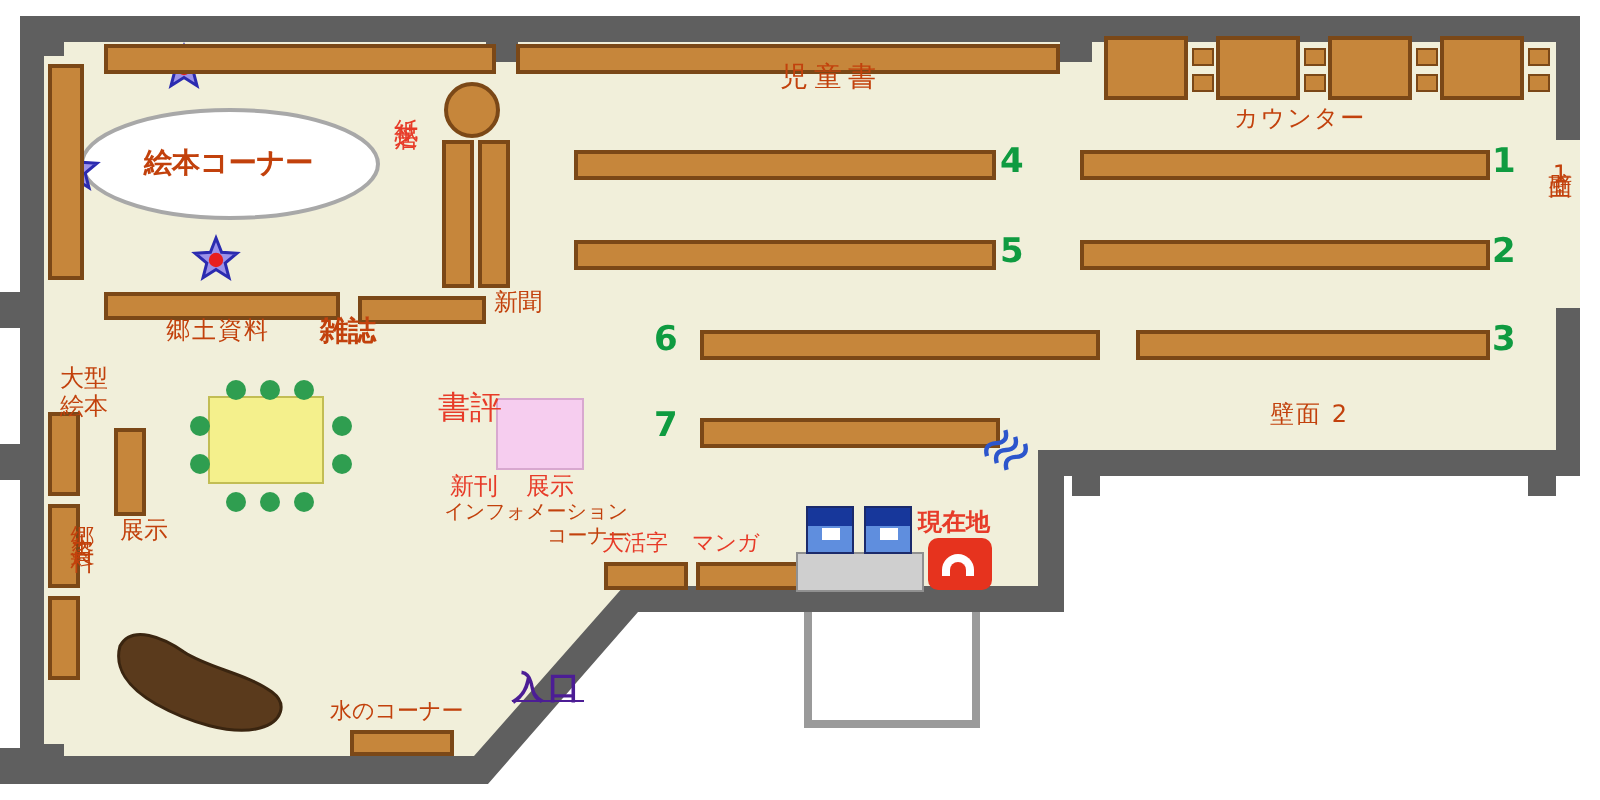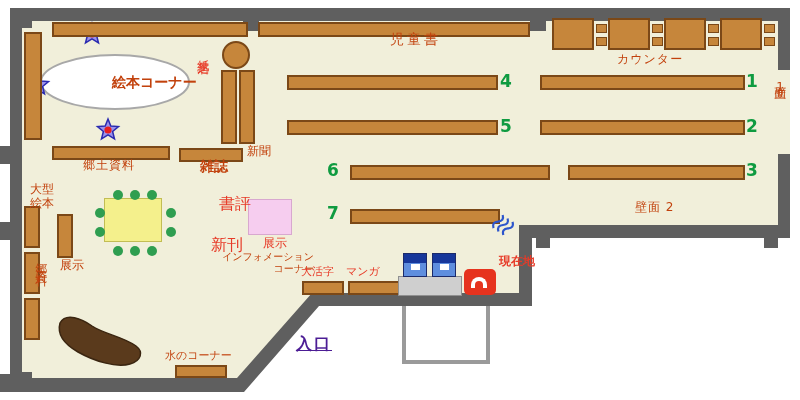--- a/index.html
+++ b/index.html
@@ -4,21 +4,21 @@
 <style>
   html,body{margin:0;padding:0;background:#fff;}
   #stage{position:relative;width:800px;height:400px;background:#ffffff;overflow:hidden;
          font-family:"DejaVu Sans",sans-serif;}
   .abs{position:absolute;}
   .shelf{position:absolute;background:#c6863b;border:2px solid #7b4817;box-sizing:border-box;}
   .chairsq{position:absolute;width:11px;height:9px;background:#c6863b;border:1px solid #7b4817;box-sizing:border-box;}
   .chair-dot{position:absolute;width:10px;height:10px;border-radius:50%;background:#2f9e50;}
   .lbl{position:absolute;line-height:1.18;white-space:pre-line;}
   .green{color:#c2410c;} .red{color:#e73b28;} .blue{color:#4c1d95;text-decoration:underline;}
-  .b{font-weight:bold;margin-left:40px;}
+  .b{font-weight:bold;}
   .vert{writing-mode:vertical-rl;text-orientation:upright;}
   .num{position:absolute;color:#0f9b40;font-weight:bold;font-size:17px;}
   .table{position:absolute;background:#f4f08c;border:1px solid #c2bd54;box-sizing:border-box;}
   .pink{position:absolute;background:#f6cdef;border:1px solid #d8a8cf;box-sizing:border-box;}
   .machine{position:absolute;width:24px;height:24px;border:1px solid #1b2a6b;box-sizing:border-box;
            background:linear-gradient(180deg,#17379b 0%,#17379b 42%,#5f8ede 42%,#5f8ede 100%);}
   .mslot{position:absolute;left:7px;top:10px;width:9px;height:6px;background:#fff;}
   .marker{position:absolute;left:464px;top:269px;width:32px;height:26px;background:#e6331e;border-radius:5px;}
   .marker-arch{position:absolute;left:7px;top:8px;width:16px;height:11px;border:4px solid #fff;border-bottom:none;
                border-radius:10px 10px 0 0;box-sizing:border-box;}
@@ -152,21 +152,21 @@
   <span class="lbl red vert" style="left:196px;top:50px;font-size:12px;letter-spacing:2px">紙芝居</span>
   <span class="lbl green" style="left:247px;top:144px;font-size:12px">新聞</span>
   <span class="lbl green" style="left:83px;top:158px;font-size:12px;letter-spacing:1px">郷土資料</span>
   <span class="lbl green b" style="left:160px;top:158px;font-size:14px">雑誌</span>
   <span class="lbl green" style="left:30px;top:182px;font-size:12px">大型
 絵本</span>
   <span class="lbl green" style="left:60px;top:258px;font-size:12px">展示</span>
   <span class="lbl green vert" style="left:34px;top:253px;font-size:12px;letter-spacing:4px">郷土資料</span>
 
   <span class="lbl red" style="left:219px;top:195px;font-size:16px">書評</span>
-  <span class="lbl red" style="left:211px;top:236px;font-size:16px">新刊</span>
+  <span class="lbl red" style="left:225px;top:236px;font-size:12px">新刊</span>
   <span class="lbl red" style="left:263px;top:236px;font-size:12px">展示</span>
   <span class="lbl green" style="left:206px;top:251px;font-size:10px;width:108px;text-align:right">インフォメーション
 コーナー</span>
 
   <span class="lbl red" style="left:301px;top:266px;font-size:11px">大活字</span>
   <span class="lbl red" style="left:346px;top:266px;font-size:11px">マンガ</span>
   <span class="lbl red b" style="left:459px;top:254px;font-size:12px">現在地</span>
 
   <span class="lbl green" style="left:165px;top:350px;font-size:11px">水のコーナー</span>
   <span class="lbl blue b" style="left:256px;top:335px;font-size:16px;letter-spacing:2px">入口</span>

